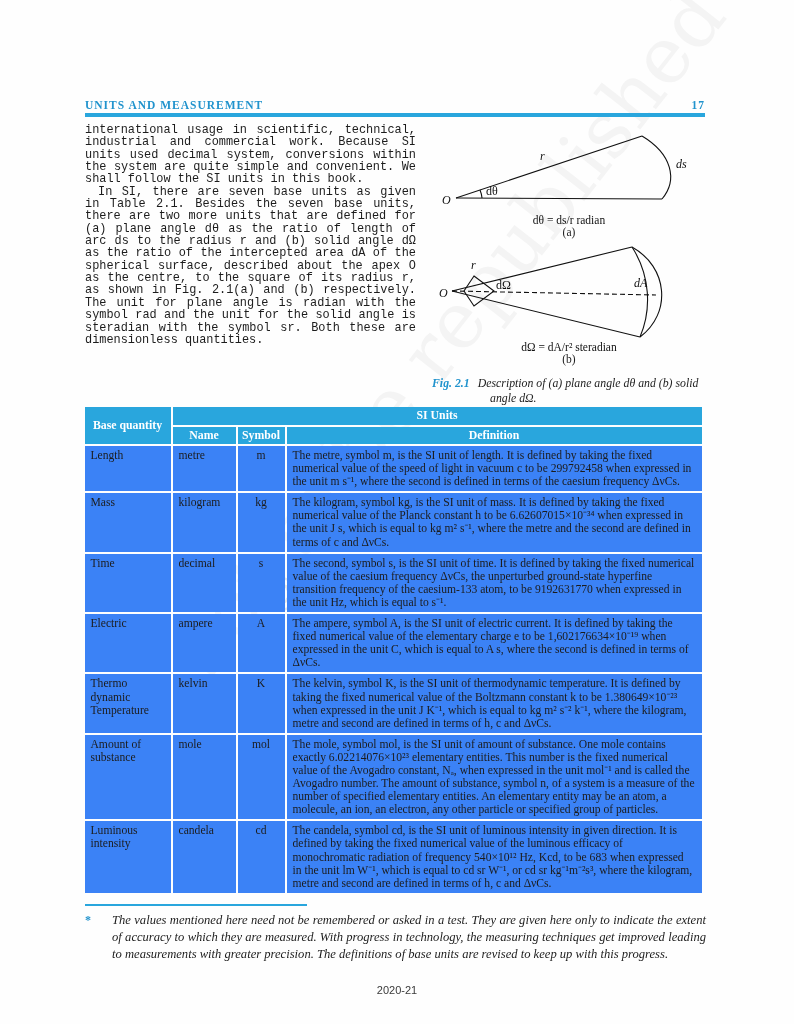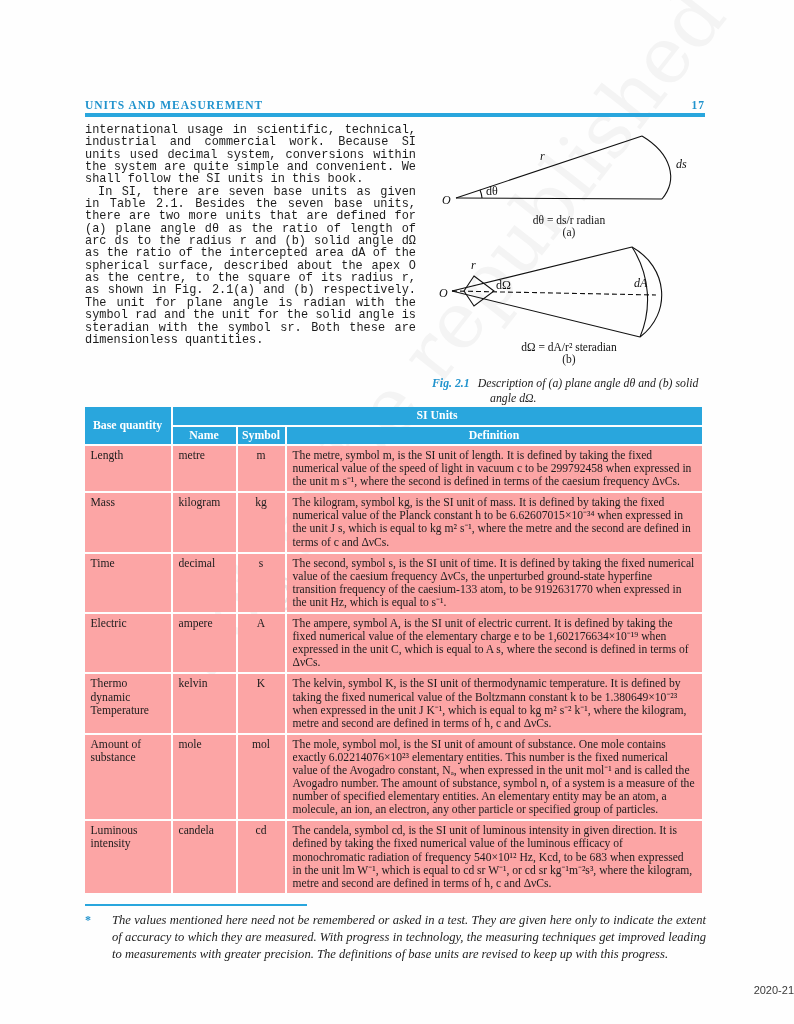--- a/index.html
+++ b/index.html
@@ -40,37 +40,37 @@
   .table-caption .tc-title{font-weight:bold; color:#2193cd;}
   .table-caption sup{font-size:9px;}
 
   
   table.si{border-collapse:separate; border-spacing:2.5px; width:621px; margin-left:-2.5px;}
   table.si th{
     background:#29a6dd; color:#fff; font-weight:bold; font-size:11.8px;
     padding:2px 3px; text-align:center; vertical-align:middle; line-height:13.5px;
   }
   table.si td{
-    background:#fca5a5; vertical-align:top; font-size:11.6px; line-height:13.1px;
+    background:#3b82f6; vertical-align:top; font-size:11.6px; line-height:13.1px;
     padding:3px 6px;
   }
   td.cell-def{padding:3px 9px 5px 9px; text-align:left;}
   td.cell-q{font-size:12px;}
   td.cell-name{font-size:12px; padding-left:11px;}
   td.cell-sym{font-size:12px; text-align:center;}
   col.c-q{width:86px;} col.c-n{width:63px;} col.c-s{width:47px;}
 
   
   .footnote-rule{width:222px; height:2.5px; background:#29a6dd; margin-top:9px;}
   .footnote{display:flex; margin-top:6px; font-style:italic; font-size:12.6px; line-height:17px; text-align:justify;}
   .footnote .fn-marker{width:27px; color:#2193cd; font-weight:bold; font-style:normal; font-size:12px;}
   .footnote .fn-text{flex:1;}
 
   .page-footer{
-    position:absolute; bottom:28px; left:0; right:0; text-align:right;
+    position:absolute; bottom:28px; left:0; right:0; text-align:center;
     font-family:"Liberation Sans", sans-serif; font-size:11px; color:#3a3a3a;
   }
 
   
   .watermark{
     position:absolute; left:150px; top:640px; white-space:nowrap;
     transform:rotate(-52deg); transform-origin:left top;
     font-size:78px; color:rgba(110,110,110,0.07); font-family:"DejaVu Serif", serif;
     pointer-events:none;
   }

